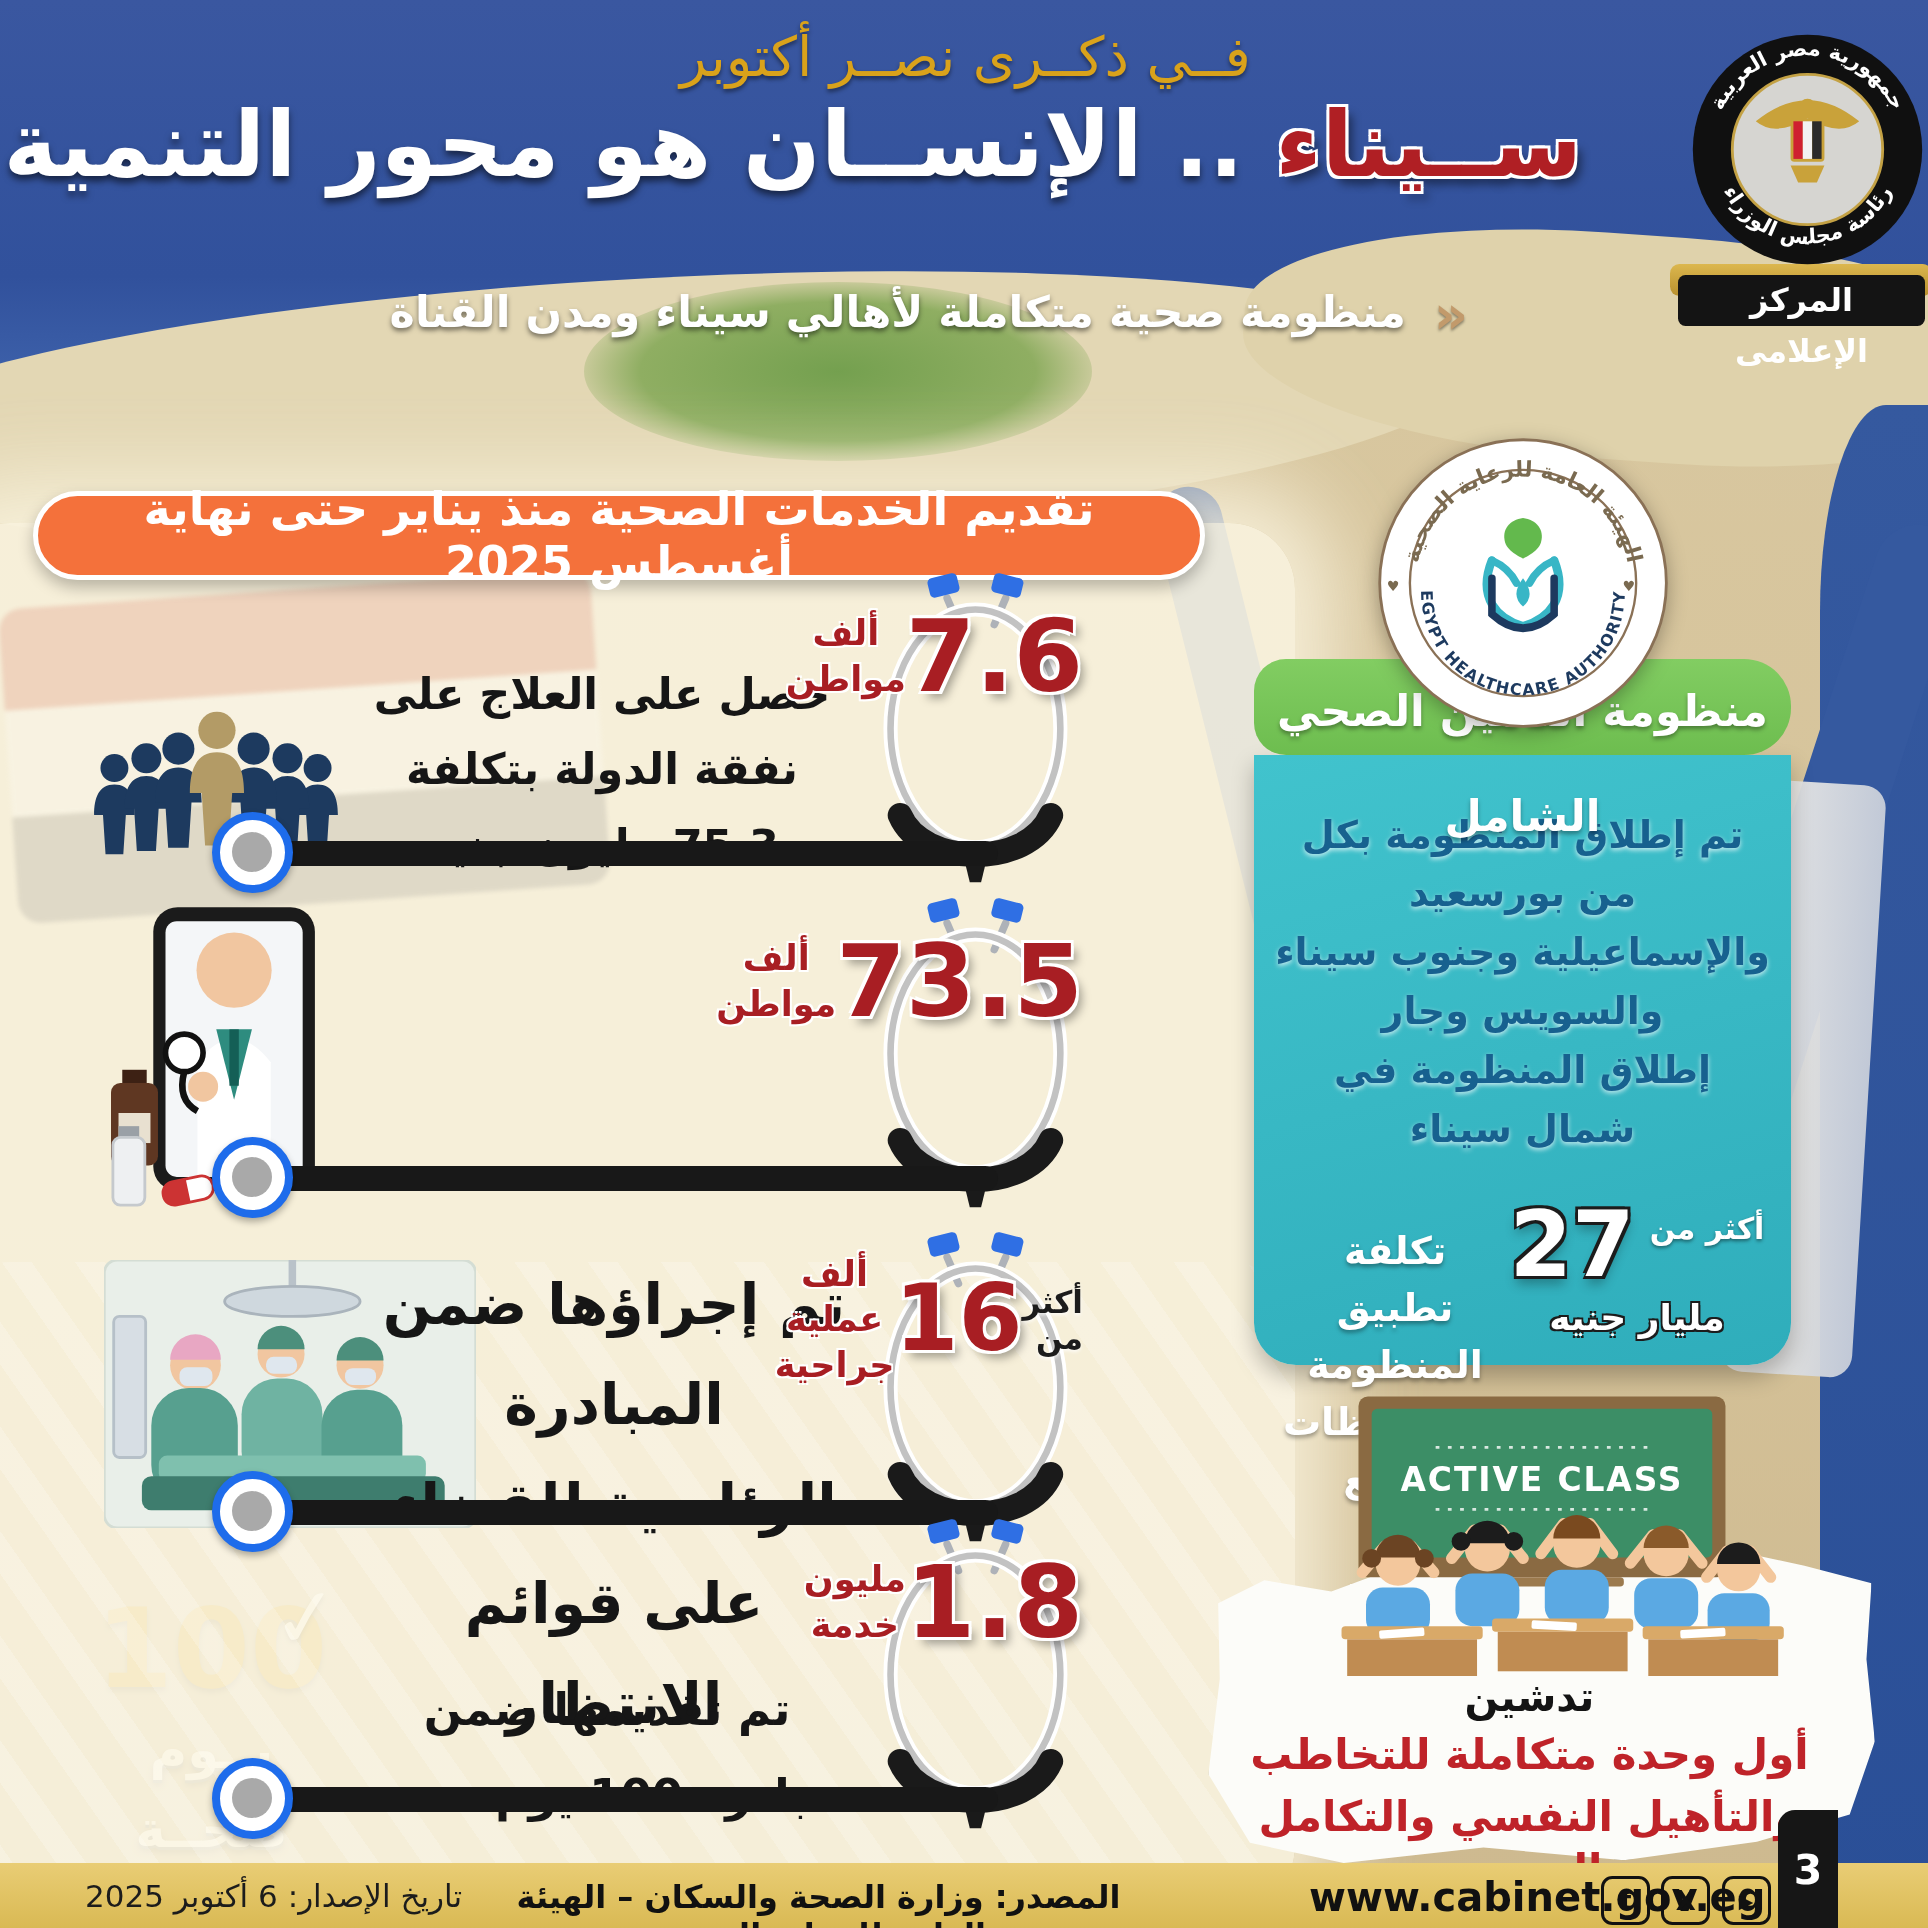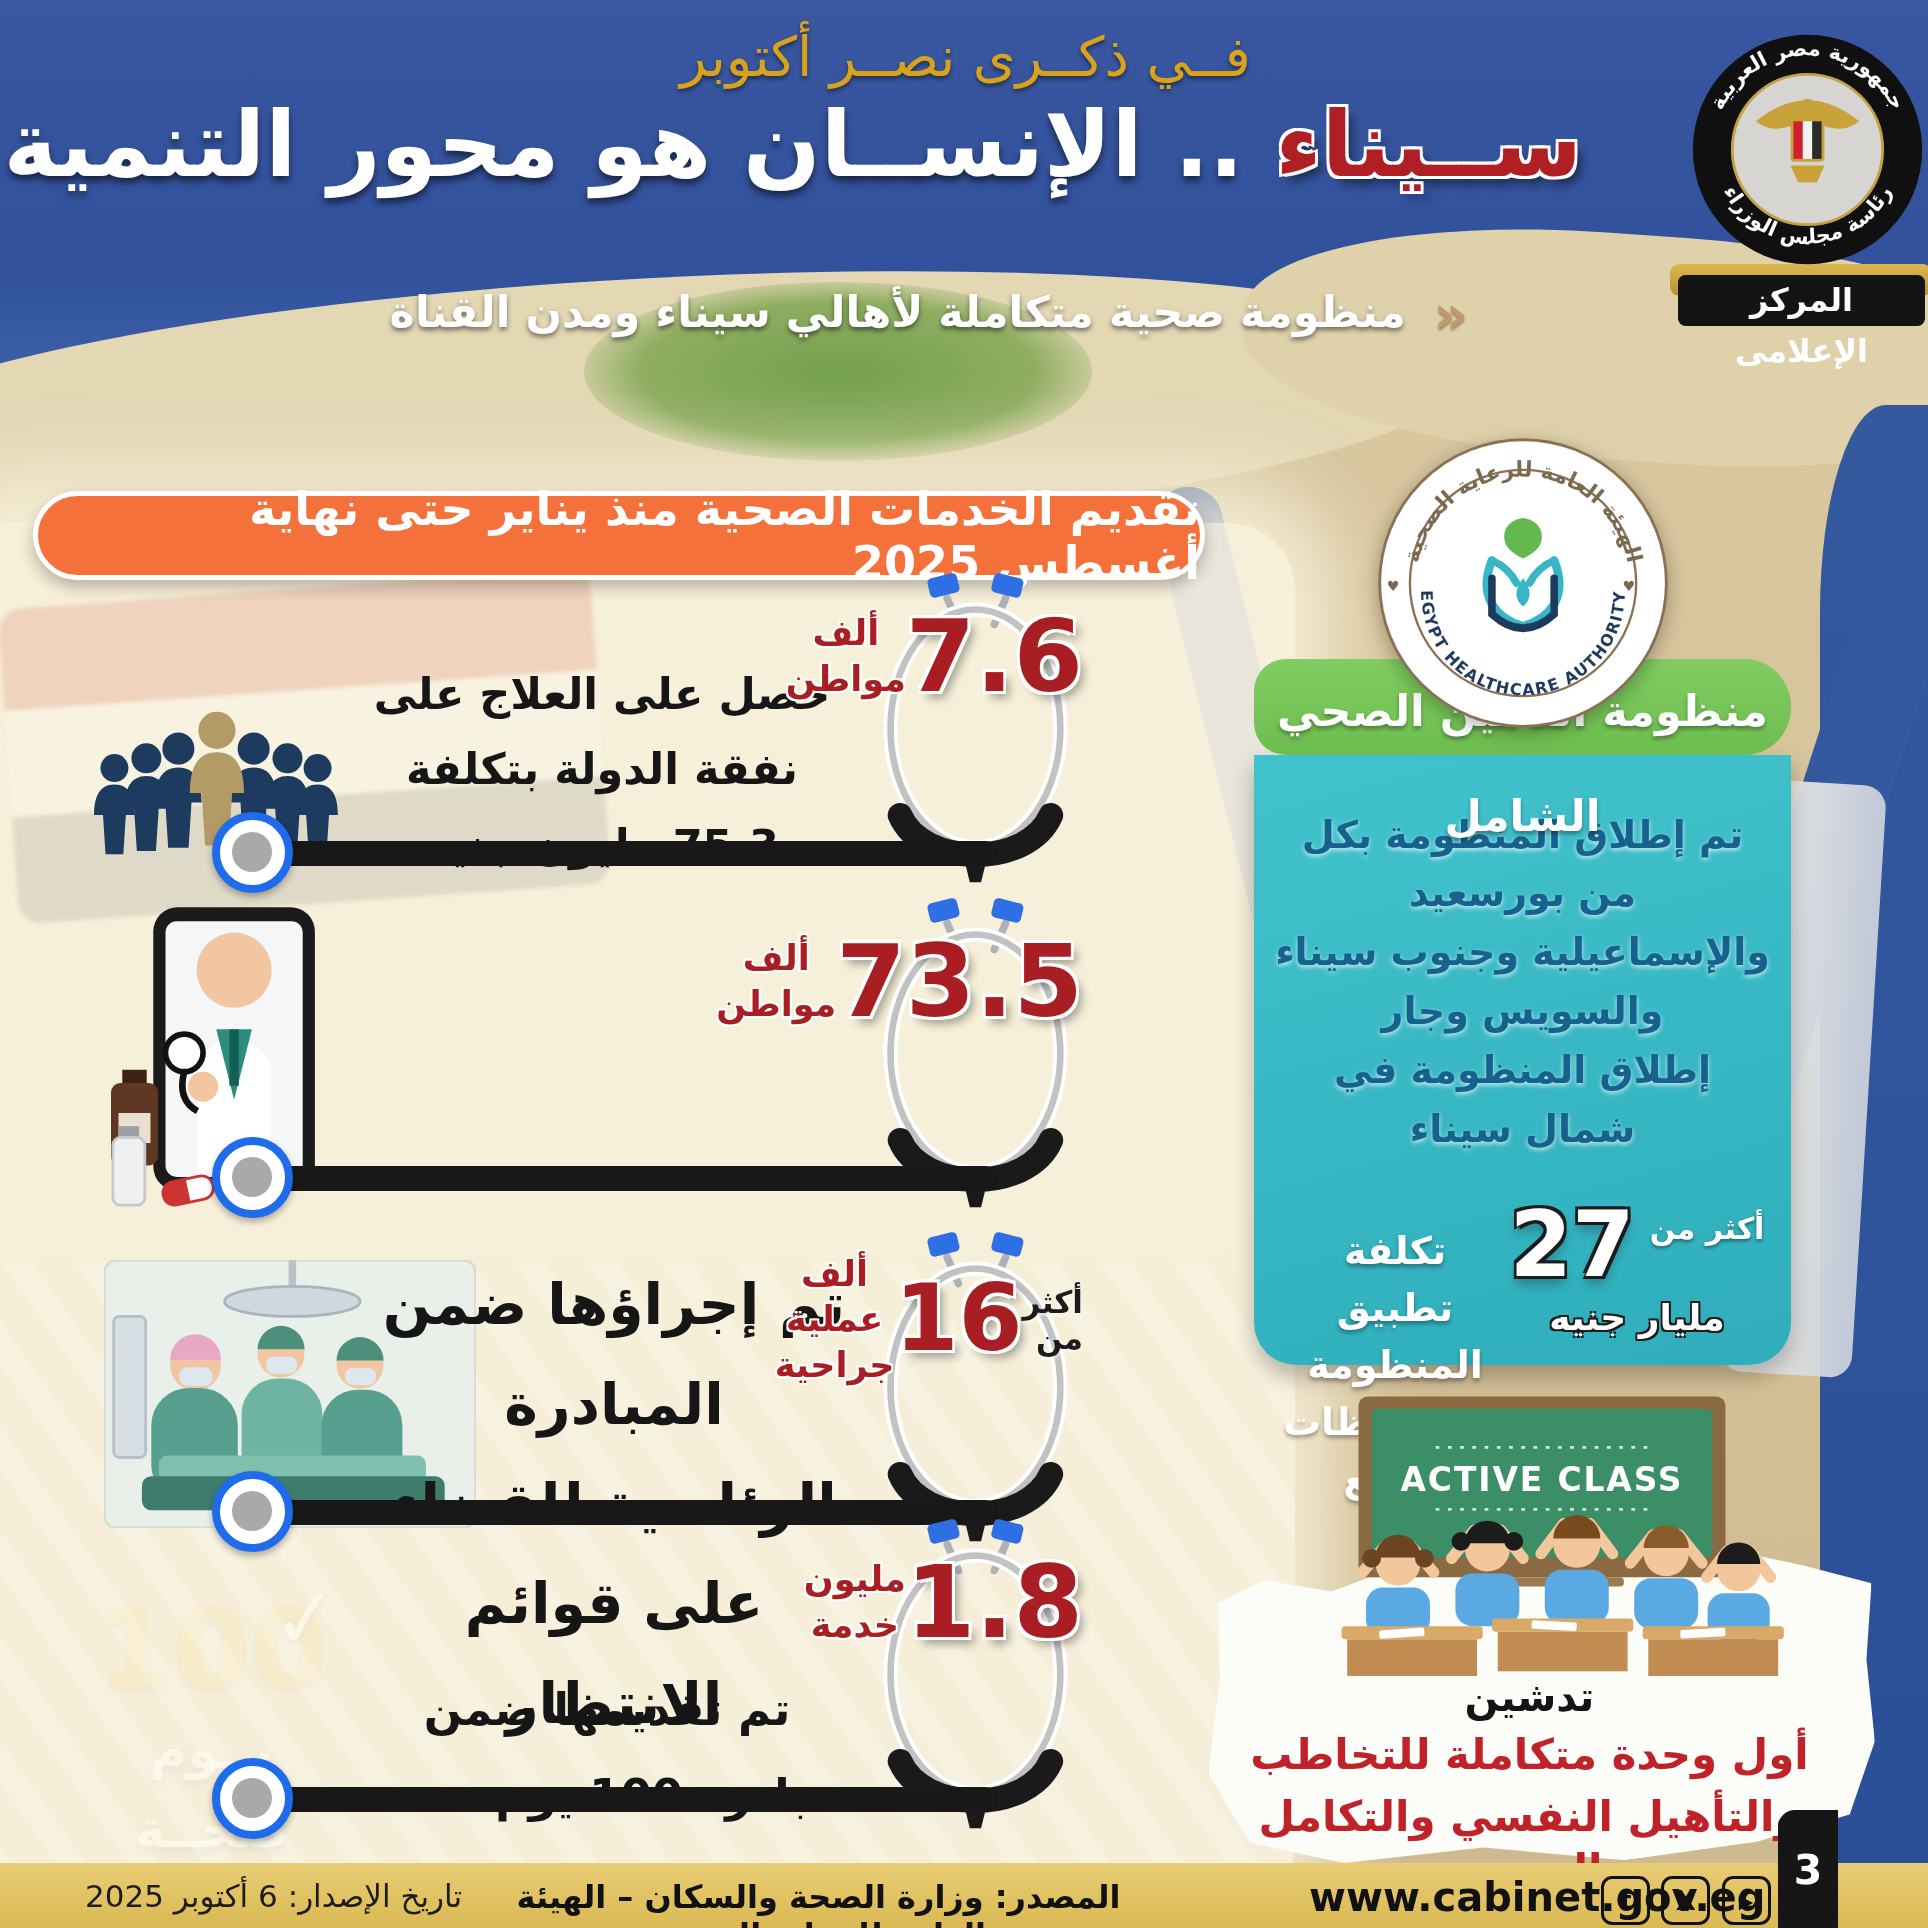--- a/index.html
+++ b/index.html
@@ -33,21 +33,21 @@
   .subtitle .chev{color:#c29a6b;font-size:53px;vertical-align:-5.6px;margin-left:13px;text-shadow:0 1.9px 2.8px rgba(0,0,0,.4);}
 
   .mc-gold{left:1670px;top:264px;width:262px;height:32px;background:linear-gradient(#dcb74e,#b8902e);border-radius:9.4px;z-index:7;}
   .mc-banner{left:1678px;top:275px;width:247px;height:51px;background:#141414;border-radius:7.5px;color:#fff;
     font-size:32px;font-weight:bold;line-height:51px;text-align:center;z-index:8;}
   .cab-logo{left:1690px;top:32px;width:235px;height:235px;z-index:8;}
 
   
   .svc-banner{left:33px;top:491px;width:1172px;height:89px;background:#f4713b;border:5.6px solid #fff;border-radius:47px;
     box-shadow:0 7.5px 15px rgba(0,0,0,.25);z-index:8;color:#fff;font-size:46px;font-weight:bold;
-    display:flex;align-items:center;justify-content:center;box-sizing:border-box;}
+    display:flex;align-items:center;justify-content:center;box-sizing:border-box;text-align:center;}
 
   
   .s-text{z-index:8;text-align:center;color:#161616;font-weight:bold;}
   .s-bar{z-index:8;height:25.4px;background:#181818;border-radius:13px;}
   .chest{z-index:8;width:81px;height:81px;border-radius:50%;background:#fff;border:8.5px solid #1e6ceb;box-sizing:border-box;
      box-shadow:0 3.8px 7.5px rgba(0,0,0,.3);}
   .chest::after{content:"";position:absolute;left:12.2px;top:12.2px;width:40px;height:40px;border-radius:50%;background:#a9a9a9;}
   .steth{z-index:8;width:217px;height:315px;}
   .steth svg{position:absolute;inset:0;}
   .s-num{position:absolute;left:0;right:0;top:36px;display:flex;flex-direction:row;align-items:center;z-index:2;}

